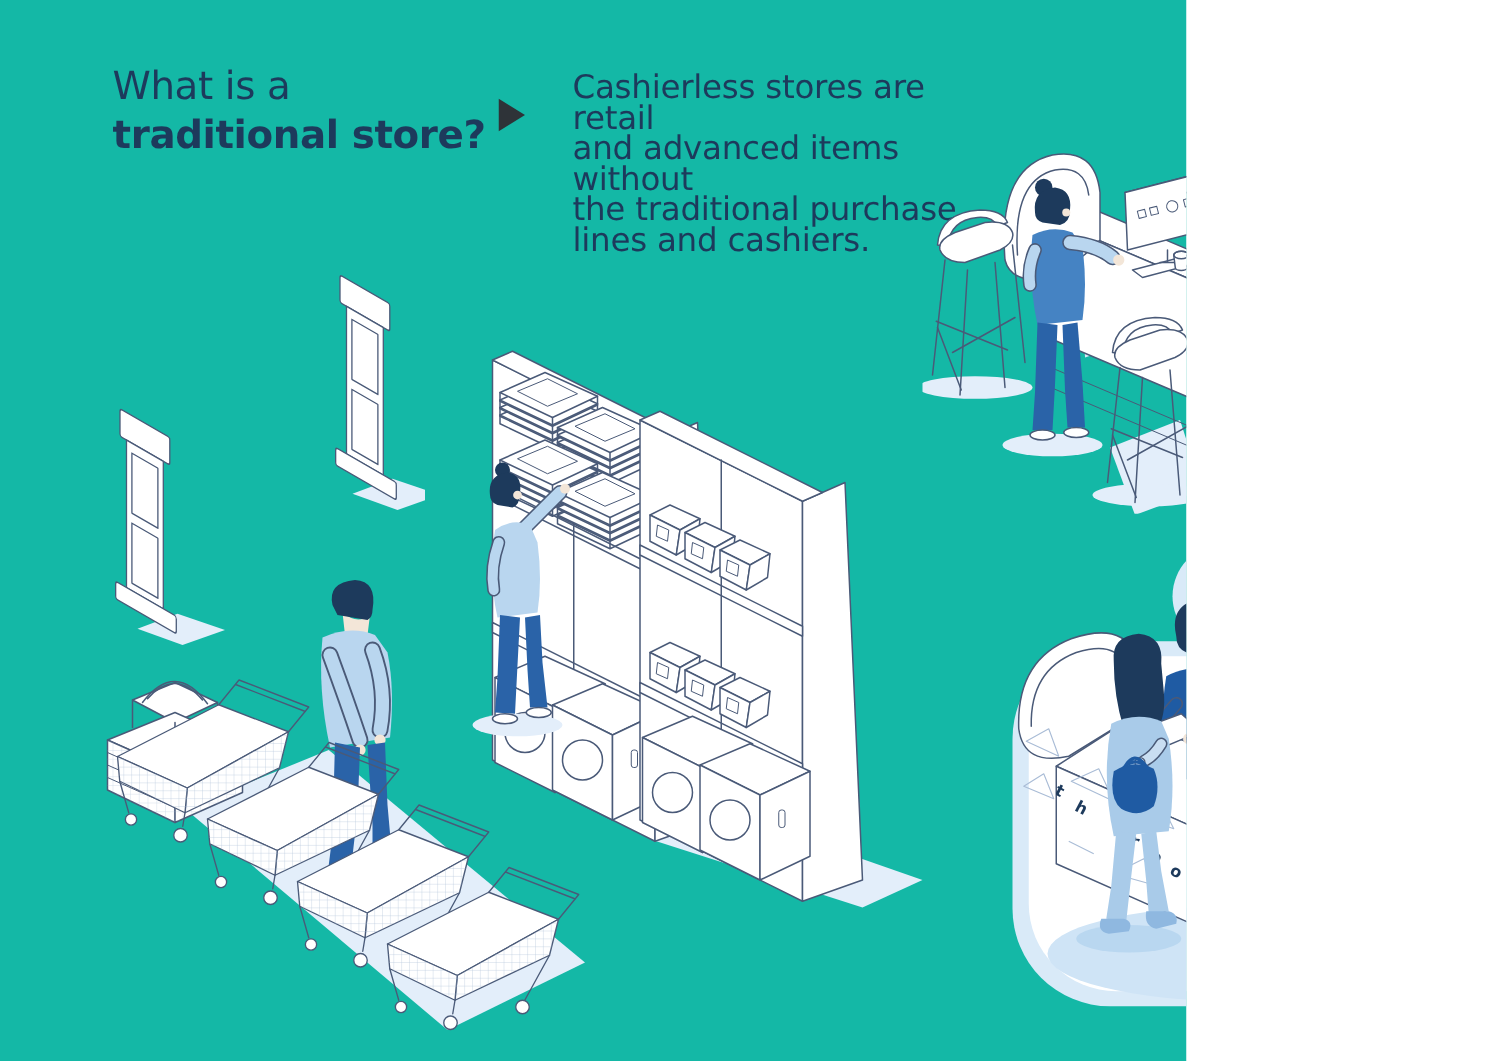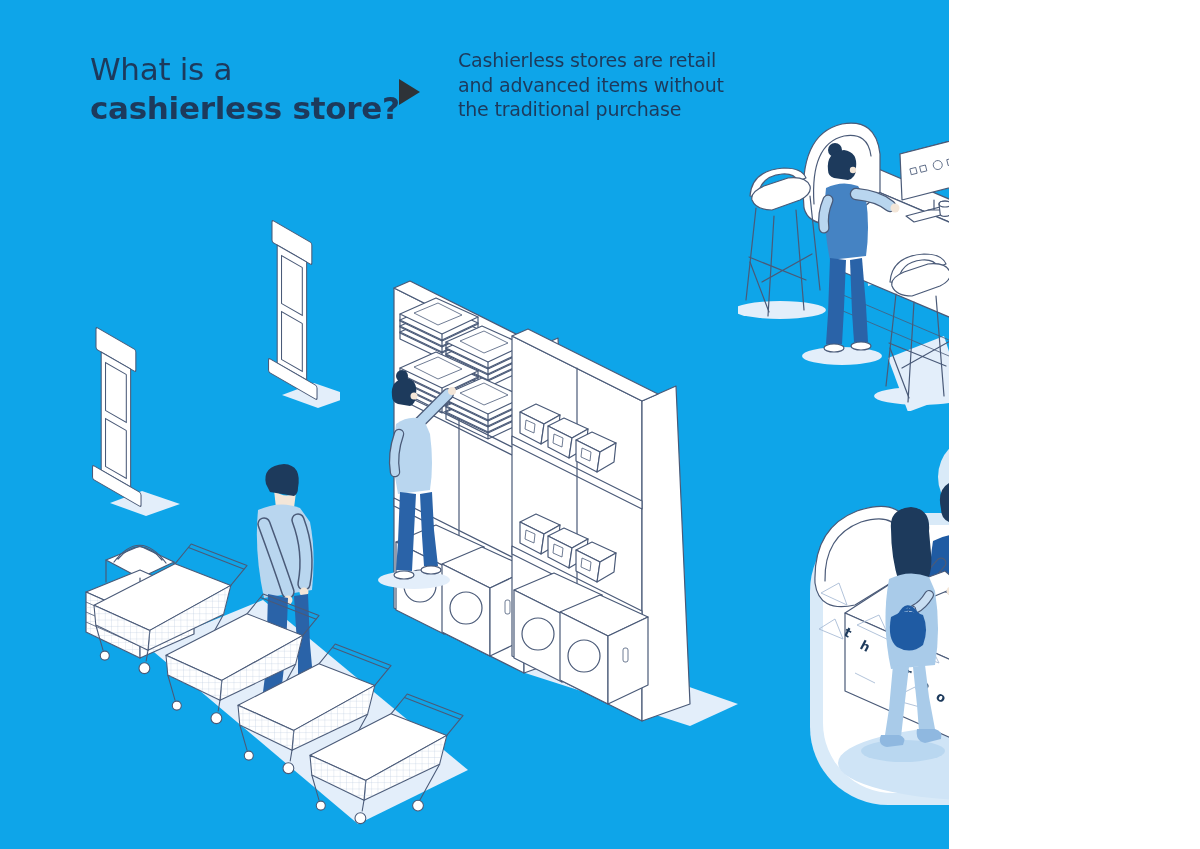--- a/index.html
+++ b/index.html
@@ -1,22 +1,22 @@
 <!DOCTYPE html>
 <html><head>
 <meta charset="utf-8">
 <style>
   html,body{margin:0;padding:0;background:#fff}
-  .stage{position:relative;width:949px;height:849px;background:#0ea5e9;overflow:hidden;
+  .stage{position:relative;width:949px;height:849px;background:#14b8a6;overflow:hidden;
          font-family:"DejaVu Sans","Liberation Sans",sans-serif}
   .title{position:absolute;left:90px;top:50px;color:#1d3a5c;font-size:31px;line-height:39px;letter-spacing:-.3px}
   .title .b{font-weight:700}
   .tri{position:absolute;left:399px;top:79px;width:0;height:0;
        border-left:21px solid #2e3338;border-top:13px solid transparent;border-bottom:13px solid transparent}
-  .desc{position:absolute;left:458px;top:48px;width:312px;color:#1d3a5c;font-size:19px;line-height:24.5px;letter-spacing:-.2px}
+  .desc{position:absolute;left:458px;top:58px;width:312px;color:#1d3a5c;font-size:26px;line-height:24.5px;letter-spacing:-.2px}
   .sc{position:absolute}
   
   .s{fill:#ffffff;stroke:#4a5a78;stroke-width:1.2;stroke-linejoin:round;stroke-linecap:round}
   .sn{fill:none;stroke:#4a5a78;stroke-width:1.2;stroke-linejoin:round;stroke-linecap:round}
   .thin{fill:none;stroke:#4a5a78;stroke-width:.8;stroke-linejoin:round}
   .dec{fill:none;stroke:#a9bcd6;stroke-width:.9;stroke-linejoin:round}
   .navy{fill:#1d3a5c}.skin{fill:#f3e6d8}
   .lb{fill:#b9d6ef}.cb{fill:#a9cbe9}
   .mb{fill:#4583c3}.db{fill:#2a63a8}.db2{fill:#1f5ba3}
   .pale{fill:#e3eefa}.pale2{fill:#d9eaf8}.puddle{fill:#cfe4f6}
@@ -26,27 +26,28 @@
   .armDB2{fill:none;stroke:#1f5ba3;stroke-linecap:round}
   .letter{font:700 13px "DejaVu Sans",sans-serif;fill:#1d3a5c}
 </style>
 </head>
 <body>
 
 <div class="stage">
 
   <div class="title">
     <div>What is a</div>
-    <div class="b">cashierless store?</div>
+    <div class="b">traditional store?</div>
   </div>
   <div class="tri"></div>
   <div class="desc">
     <div>Cashierless stores are retail</div>
     <div>and advanced items without</div>
     <div>the traditional purchase</div>
+    <div>lines and cashiers.</div>
   </div>
 
   <svg class="sc" style="left:60px;top:215px" width="280" height="310" viewBox="0 0 280 310">
     <defs>
       <g id="gate">
         <rect class="s" x="0" y="0" width="46" height="22" rx="2"></rect>
         <rect class="s" x="6" y="22" width="34" height="118"></rect>
         <rect class="s" x="11" y="30" width="24" height="48"></rect>
         <rect class="s" x="11" y="86" width="24" height="48"></rect>
         <rect class="s" x="-4" y="140" width="56" height="14" rx="2"></rect>

